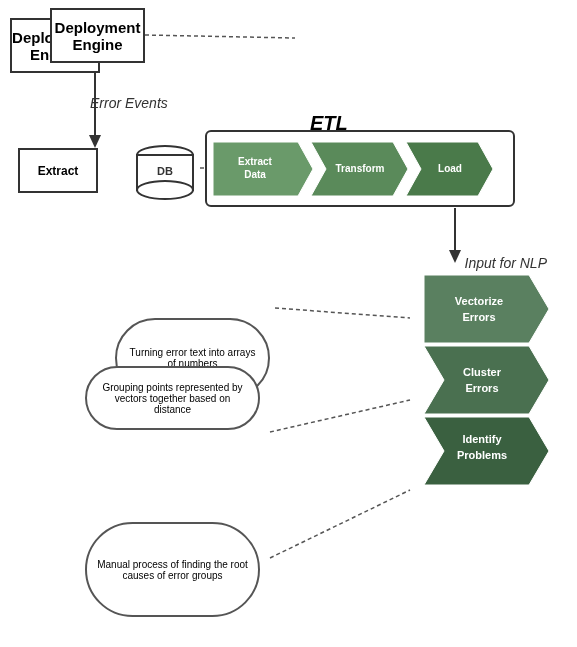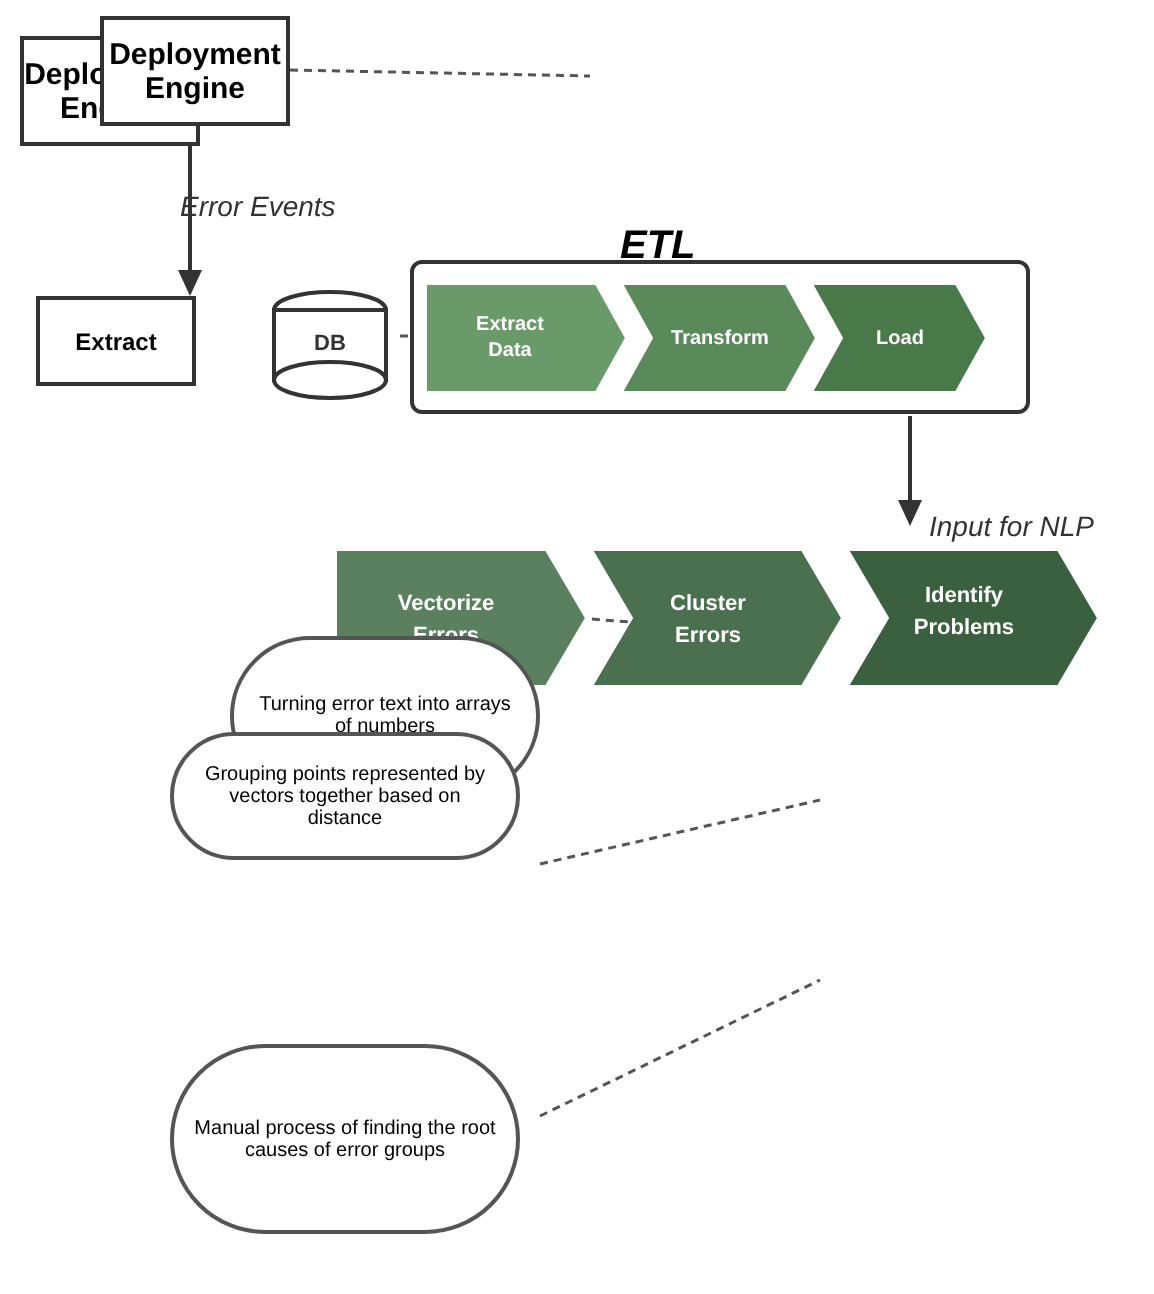--- a/index.html
+++ b/index.html
@@ -215,21 +215,21 @@
 
       <polygon points="193,2 265,2 280,29 265,56 193,56 208,29" fill="#4a7a4a" stroke="#fff" stroke-width="1"></polygon>
       <text x="237" y="32" text-anchor="middle" font-size="10" font-weight="bold" fill="#fff">Load</text>
     </svg>
   </div>
 
   <div class="label-input-nlp">
     <span>Input for NLP</span>
   </div>
 
-  <div style="position:absolute; right:28px; top:275px; display:flex; flex-direction:row; gap:3px;">
+  <div style="position:absolute; right:28px; top:275px; display:flex; flex-direction:column; gap:3px;">
 
     <svg width="125" height="68">
       <polygon points="0,0 105,0 125,34 105,68 0,68" fill="#5a8060" stroke="#fff" stroke-width="1"></polygon>
       <text x="55" y="30" text-anchor="middle" font-size="11" font-weight="bold" fill="#fff">Vectorize</text>
       <text x="55" y="46" text-anchor="middle" font-size="11" font-weight="bold" fill="#fff">Errors</text>
     </svg>
 
     <svg width="125" height="68">
       <polygon points="0,0 105,0 125,34 105,68 0,68 20,34" fill="#4a7050" stroke="#fff" stroke-width="1"></polygon>
       <text x="58" y="30" text-anchor="middle" font-size="11" font-weight="bold" fill="#fff">Cluster</text>

